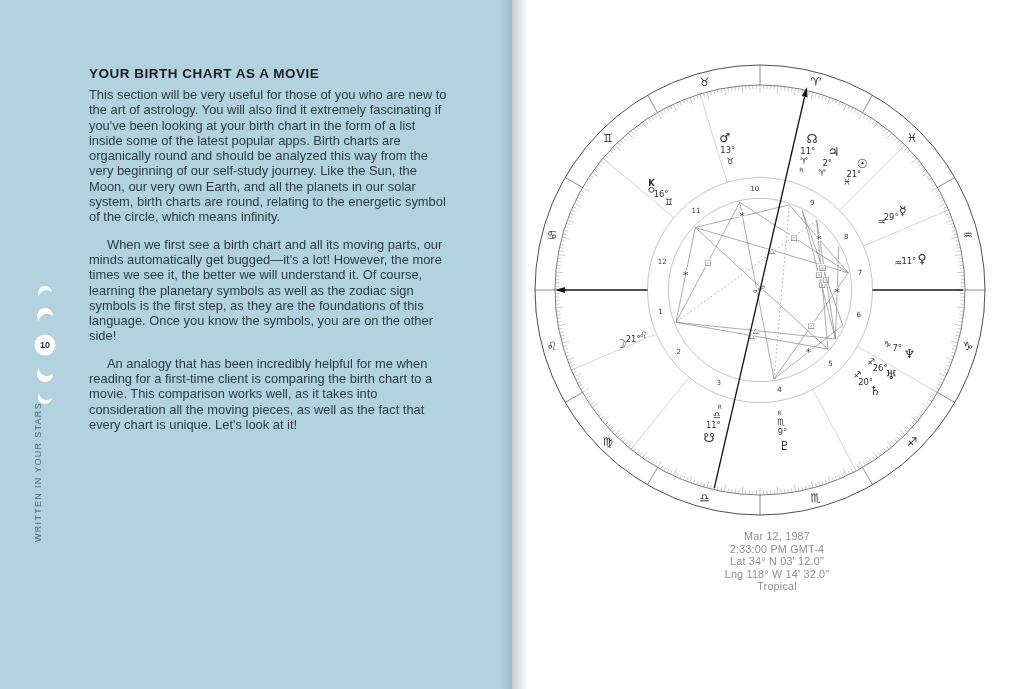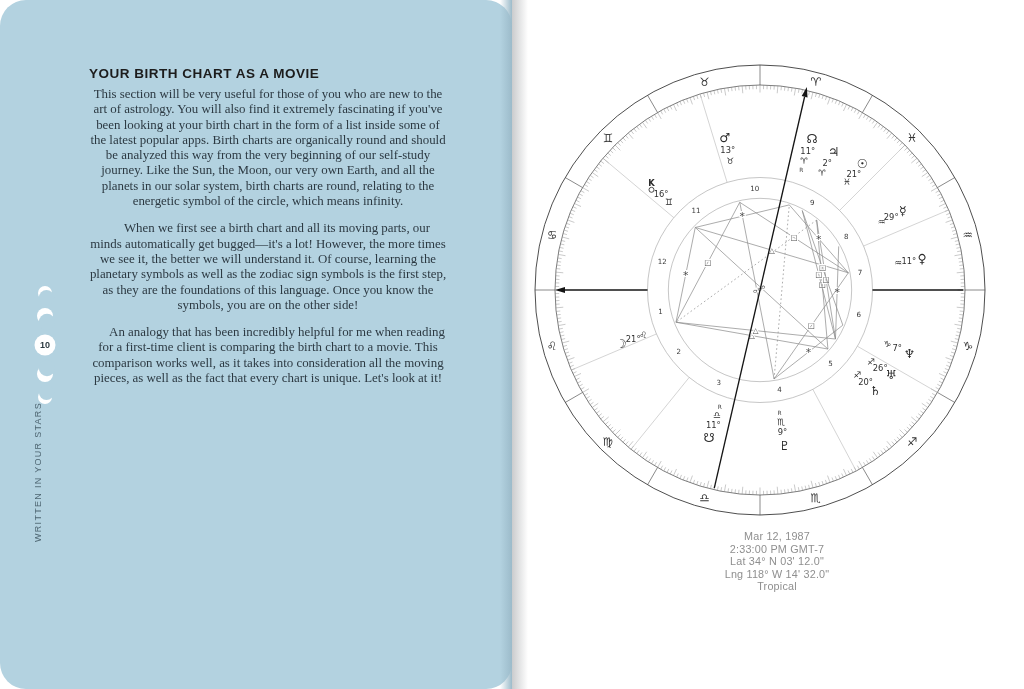--- a/index.html
+++ b/index.html
@@ -3,42 +3,41 @@
 <meta charset="utf-8">
 <style>
   html,body{margin:0;padding:0;}
   body{
     width:1024px;height:689px;position:relative;overflow:hidden;
     background:#ffffff;font-family:"Liberation Sans",sans-serif;
   }
   .left-page{
     position:absolute;left:0;top:0;width:512px;height:689px;
     background:#b3d2e0;
-    border-radius:26px;
   }
   .left-page .gutter-edge{
     position:absolute;right:0;top:0;bottom:0;width:12px;
     background:linear-gradient(to right, rgba(140,170,185,0), #9cbbca);
   }
   .right-page{
     position:absolute;left:512px;top:0;width:512px;height:689px;
     background:#ffffff;
   }
   .right-page .gutter-shadow{
     position:absolute;left:0;top:0;bottom:0;width:16px;
     background:linear-gradient(to right, rgba(80,85,90,.30), rgba(255,255,255,0));
   }
   .article{position:absolute;left:89px;top:66px;width:358px;}
   .article h1{
     margin:0 0 6px 0;font-family:"Liberation Sans",sans-serif;
     font-size:13.5px;font-weight:bold;letter-spacing:.5px;color:#1c1c1c;
   }
   .article p{
-    margin:0;font-family:Liberation Serif, serif;
-    font-size:12.9px;line-height:15.3px;color:#2c3942;text-align:center;
+    margin:0;font-family:Liberation Sans, sans-serif;
+    font-size:12.9px;line-height:15.3px;color:#2c3942;
   }
   .article p.indent{text-indent:18px;margin-top:12px;}
   .sidebar{position:absolute;left:30px;top:283px;width:30px;}
   .vertical-title{
     position:absolute;left:33px;top:392px;height:150px;
     writing-mode:vertical-rl;transform:rotate(180deg);
     font-size:9px;letter-spacing:1.3px;color:#4e6672;
     font-family:"Liberation Sans",sans-serif;white-space:nowrap;
   }
   .chart-svg{
@@ -588,18 +587,18 @@
       <text x="244.00227743336904" y="466.1291950030825" font-size="10" fill="#2f2f2f" text-anchor="middle">11°</text>
       <text x="248.23466344131208" y="453.8374535202914" font-size="10.5" fill="#2f2f2f" text-anchor="middle">♎</text>
       <text x="251.81591314034083" y="442.43674918869885" font-size="7" fill="#444" text-anchor="middle">R</text>
       <text x="132.8891036570009" y="369.14786296860876" font-size="15" fill="#2a2a2a" text-anchor="middle">☽</text>
       <text x="147.82639048095612" y="361.91397577588396" font-size="10" fill="#2f2f2f" text-anchor="middle">21°</text>
       <text x="159.96293602541974" y="357.2551924317951" font-size="10.5" fill="#2f2f2f" text-anchor="middle">♌</text>
     </svg>
 
   <div class="caption">
     <div class="cap-line">Mar 12, 1987</div>
-    <div class="cap-line">2:33:00 PM GMT-7</div>
+    <div class="cap-line">2:33:00 PM GMT-4</div>
     <div class="cap-line">Lat 34° N 03' 12.0"</div>
     <div class="cap-line">Lng 118° W 14' 32.0"</div>
     <div class="cap-line">Tropical</div>
   </div>
 </div>
 
 </body></html>

